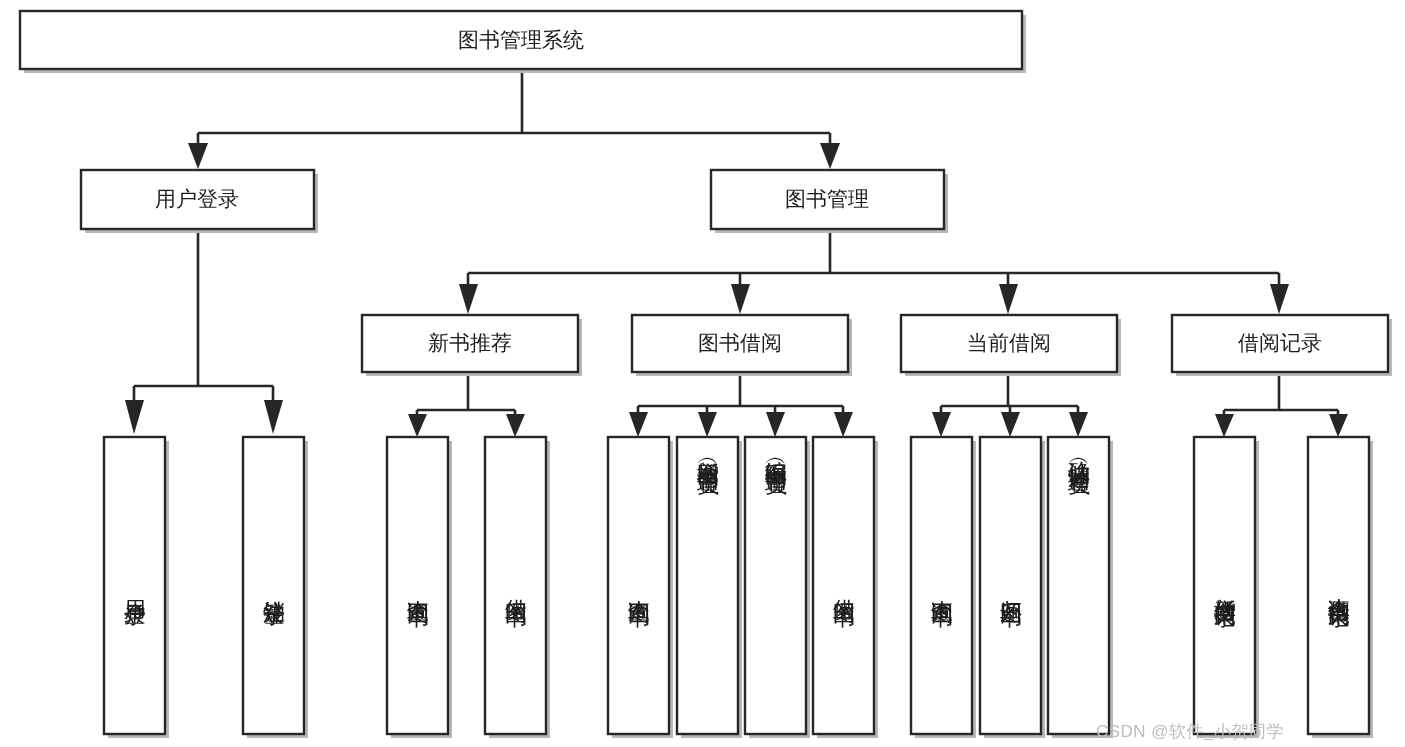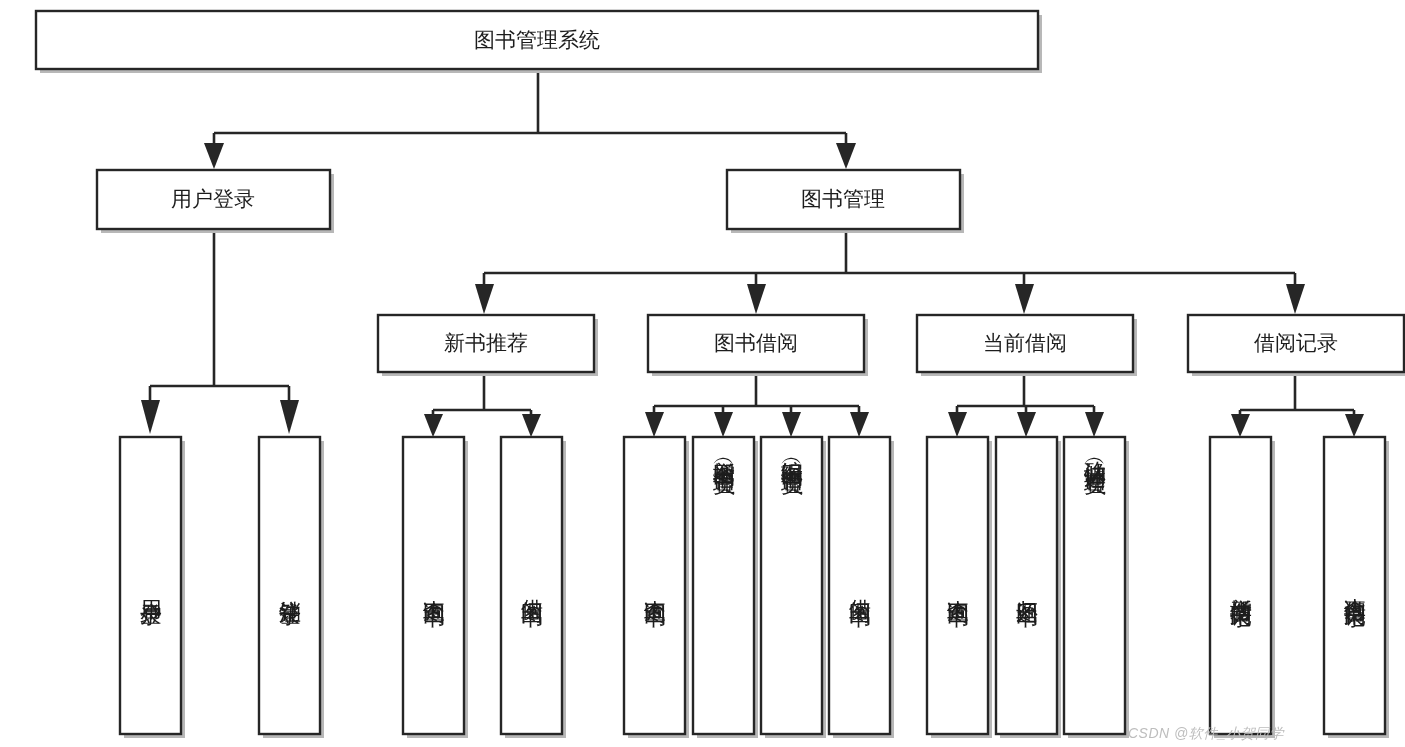--- a/index.html
+++ b/index.html
@@ -11,21 +11,20 @@
     width: 1405px;
     height: 747px;
     font-family: "Liberation Sans", "DejaVu Sans", sans-serif;
     overflow: hidden;
     position: relative;
   }
   #diagram-root {
     position: relative;
     width: 1292px;
     height: 747px;
-    margin-left: 16px;
   }
   svg.flow {
     position: absolute;
     top: 0;
     left: 0;
     width: 1405px;
     height: 747px;
     display: block;
   }
   .node-box {
@@ -64,28 +63,27 @@
     color: #1d1d1d;
     letter-spacing: 2px;
     display: flex;
     align-items: center;
     justify-content: center;
     white-space: nowrap;
     pointer-events: none;
   }
   .watermark {
     position: absolute;
-    right: 24px;
+    right: 8px;
     bottom: 4px;
     font-family: "Liberation Sans", "DejaVu Sans", sans-serif;
-    font-size: 14px;
+    font-size: 17px;
     color: #bdbdbd;
     letter-spacing: 0.5px;
     white-space: nowrap;
-    font-style: italic;
   }
 </style>
 </head>
 <body>
 
 <div id="diagram-root">
 
   <svg class="flow" viewBox="0 0 1405 747">
 
     <g>

